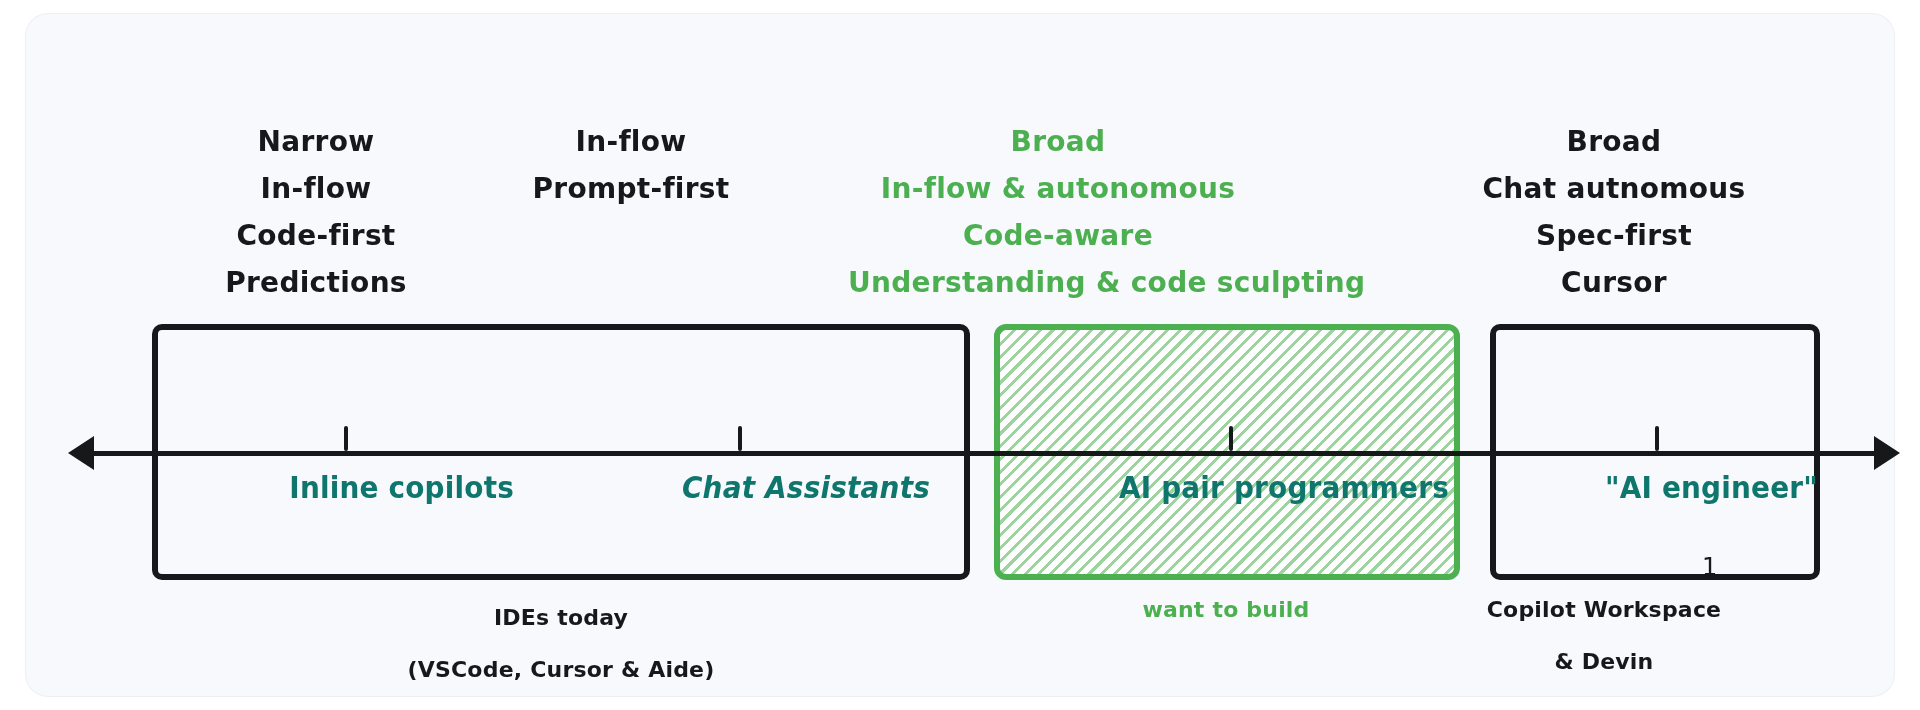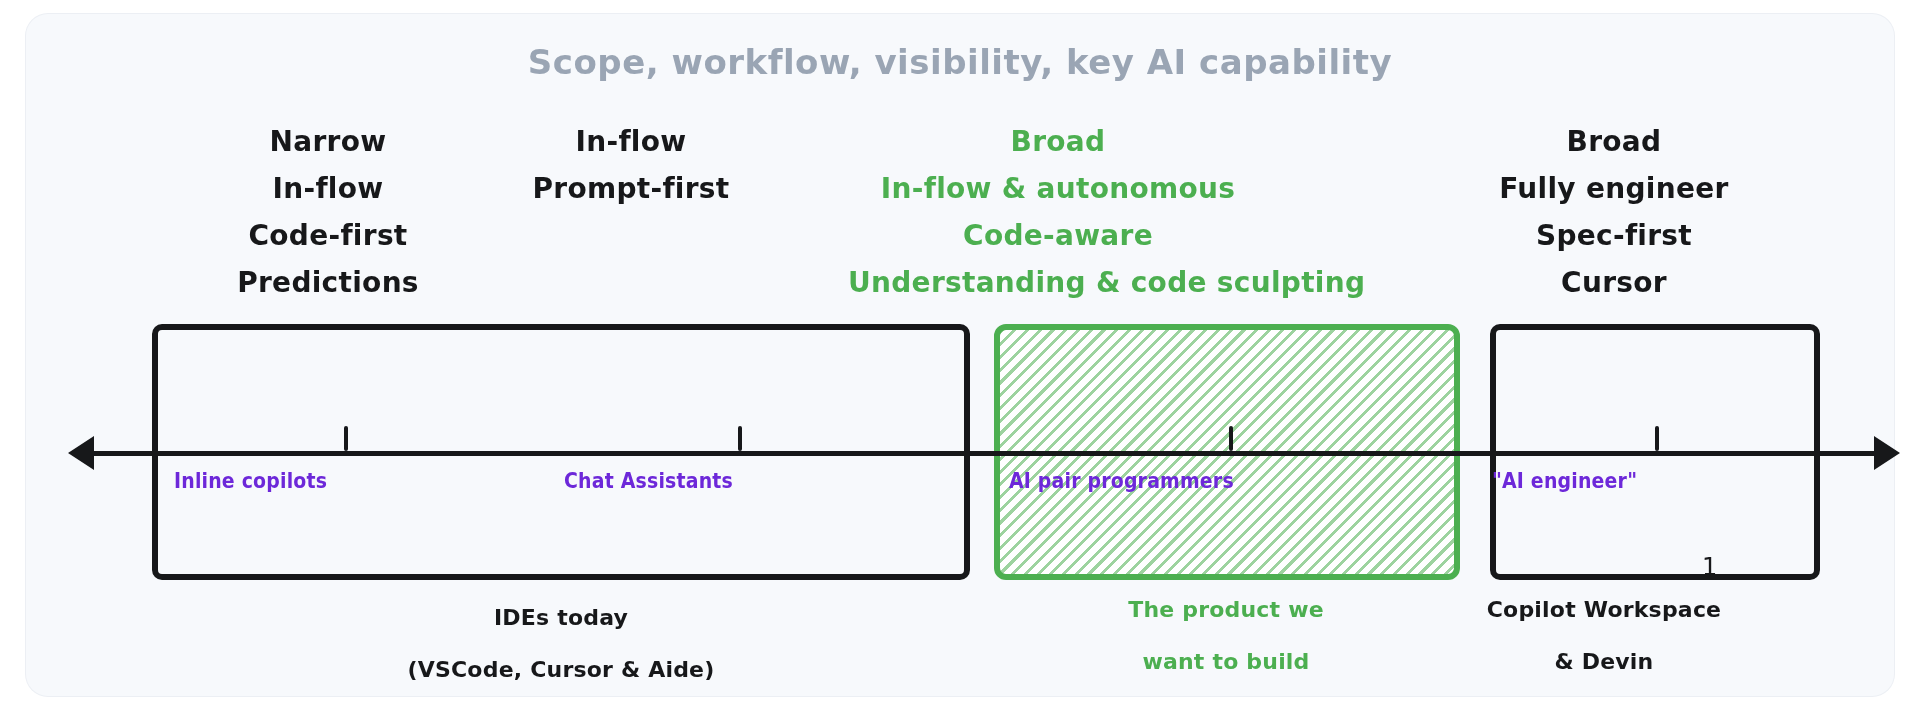--- a/index.html
+++ b/index.html
@@ -37,21 +37,21 @@
     top:104px;
     text-align:center;
     font-size:28px;
     font-weight:700;
     line-height:47px;
     color:#17181a;
     font-family:"DejaVu Sans", sans-serif;
     letter-spacing:.3px;
   }
   .col .ln{display:block;white-space:nowrap;}
-  #col1{left:172px;width:260px;}
+  #col1{left:160px;width:260px;}
   #col2{left:440px;width:330px;}
   #col3{left:822px;width:420px;color:#4caf50;}
   #col4{left:1408px;width:360px;}
 
   
   #axis-line{
     position:absolute;
     left:58px; top:437px;
     width:1810px; height:5px;
     background:#17181a;
@@ -115,30 +115,30 @@
     left:1464px;
     width:330px;
     border:6px solid #17181a;
     background:transparent;
   }
 
   
   .axlabel{
     position:absolute;
     top:455px;
-    text-align:left;
-    font-size:21px;
-    font-weight:700;
-    color:#6d28d9;
+    text-align:right;
+    font-size:31px;
+    font-weight:700;
+    color:#0f766e;
     font-family:"DejaVu Sans Condensed","DejaVu Sans", sans-serif;
     white-space:nowrap;
     letter-spacing:.2px;
   }
   #ax1{left:148px;width:340px;}
-  #ax2{left:538px;width:340px;}
+  #ax2{left:564px;width:340px;font-style:italic;}
   #ax3{left:983px;width:440px;}
   #ax4{left:1466px;width:326px;}
 
   
   .caption{
     position:absolute;
     text-align:center;
     font-size:22px;
     font-weight:700;
     line-height:52px;
@@ -158,21 +158,20 @@
     font-weight:400;
     color:#17181a;
     font-family:"DejaVu Sans", sans-serif;
   }
 </style>
 </head>
 <body>
 
 <div id="card">
 
-  <div id="title">Scope, workflow, visibility, key AI capability</div>
 
   <div class="col" id="col1">
     <span class="ln">Narrow</span>
     <span class="ln">In-flow</span>
     <span class="ln">Code-first</span>
     <span class="ln">Predictions</span>
   </div>
 
   <div class="col" id="col2">
     <span class="ln">In-flow</span>
@@ -181,21 +180,21 @@
 
   <div class="col" id="col3">
     <span class="ln">Broad</span>
     <span class="ln">In-flow &amp; autonomous</span>
     <span class="ln">Code-aware</span>
     <span class="ln">Understanding &amp; code sculpting</span>
   </div>
 
   <div class="col" id="col4">
     <span class="ln">Broad</span>
-    <span class="ln">Fully engineer</span>
+    <span class="ln">Chat autnomous</span>
     <span class="ln">Spec-first</span>
     <span class="ln">Cursor</span>
   </div>
 
   <div class="box" id="box-ides"></div>
   <div class="box" id="box-pair"></div>
   <div class="box" id="box-engineer"></div>
 
   <div id="axis-line"></div>
   <div class="arrowhead" id="arrow-left"></div>
@@ -209,21 +208,20 @@
   <div class="axlabel" id="ax2">Chat Assistants</div>
   <div class="axlabel" id="ax3">AI pair programmers</div>
   <div class="axlabel" id="ax4">"AI engineer"</div>
 
   <div class="caption" id="cap1">
     <span class="ln">IDEs today</span>
     <span class="ln">(VSCode, Cursor &amp; Aide)</span>
   </div>
 
   <div class="caption" id="cap2">
-    <span class="ln">The product we</span>
     <span class="ln">want to build</span>
   </div>
 
   <div class="caption" id="cap3">
     <span class="ln">Copilot Workspace</span>
     <span class="ln">&amp; Devin</span>
   </div>
 
   <div id="footnote">1</div>
 

